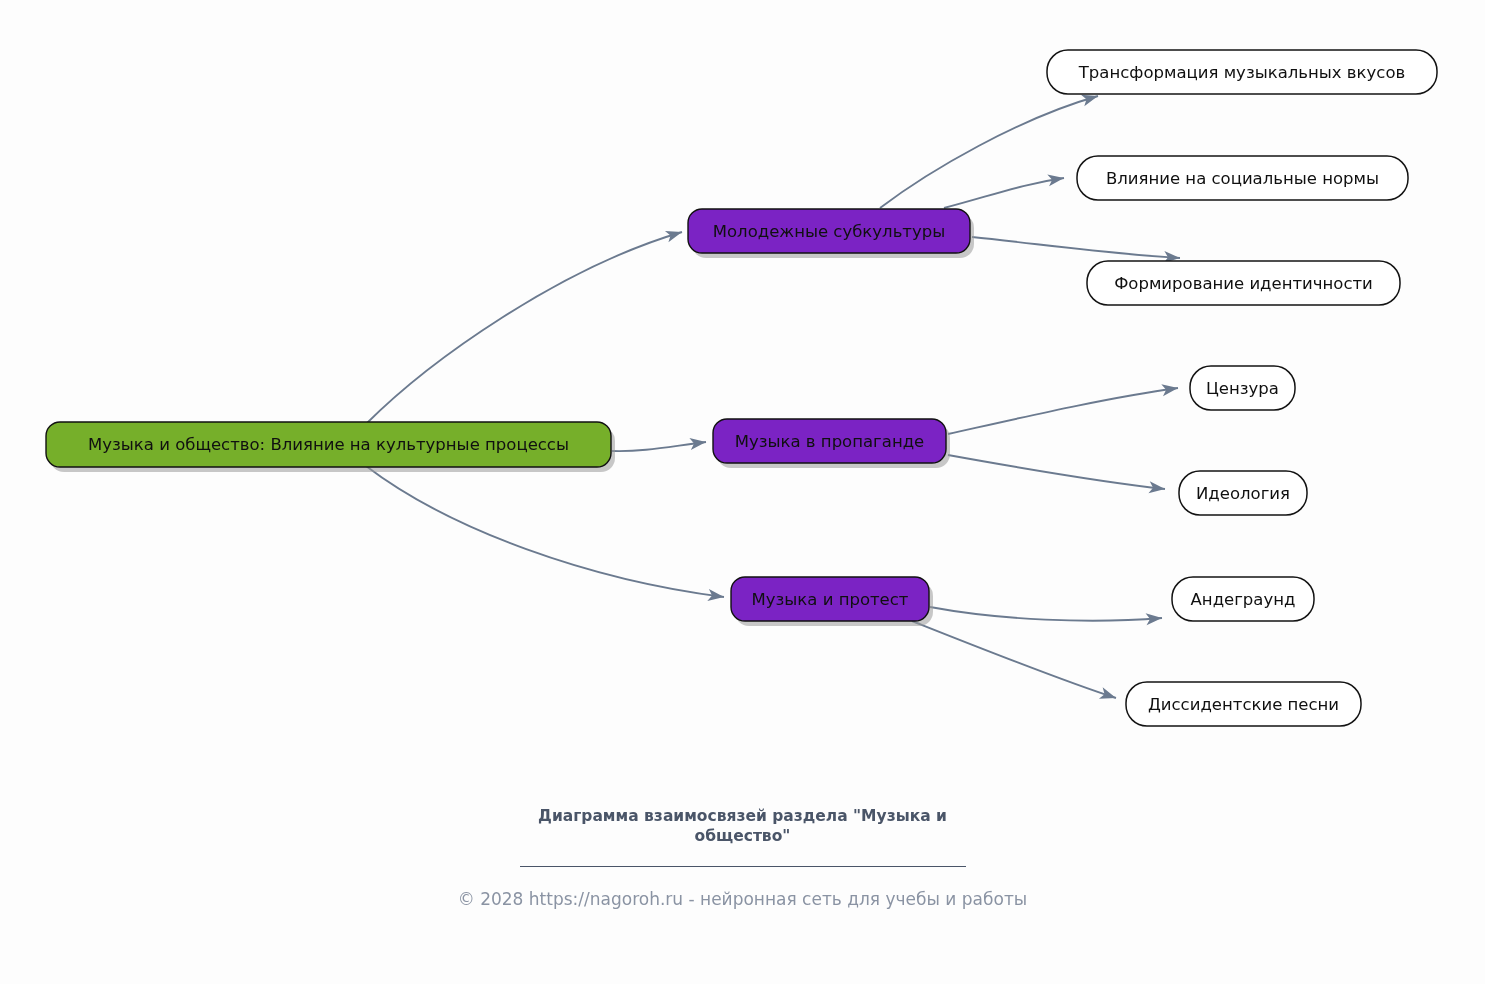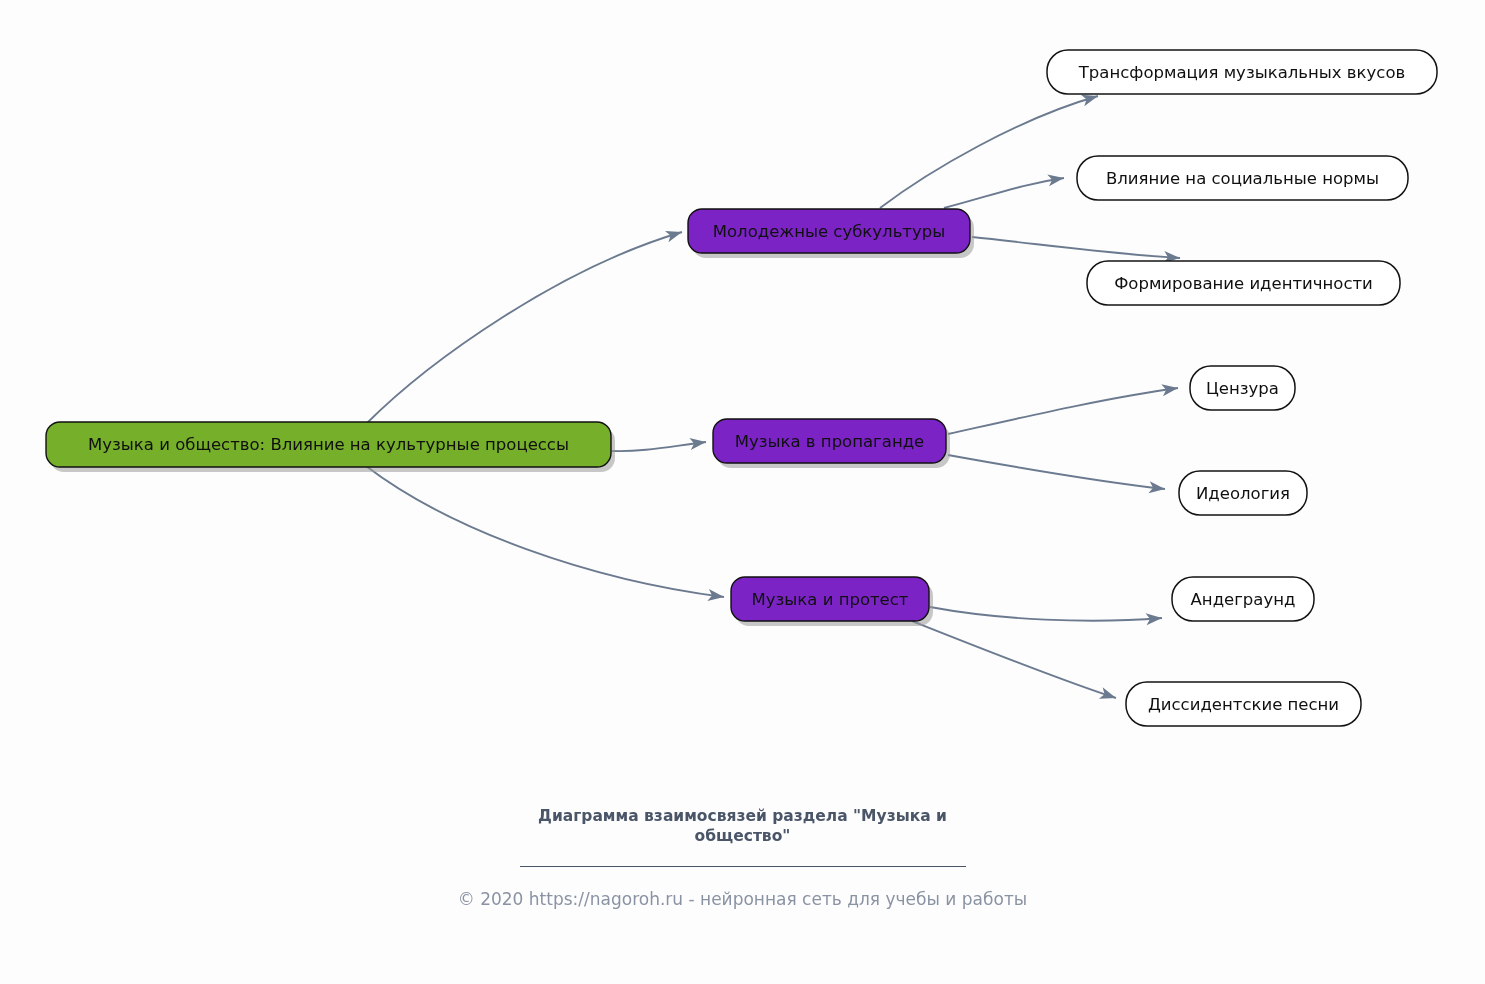--- a/index.html
+++ b/index.html
@@ -185,15 +185,15 @@
         <g>
           <rect x="1126" y="682" width="235" height="44" rx="21" ry="21" class="node-leaf-rect"></rect>
           <text x="1243.5" y="705" class="node-label" fill="#101010">Диссидентские песни</text>
         </g>
       </g>
   </svg>
 
   <div class="footer-block">
     <div class="footer-caption">Диаграмма взаимосвязей раздела "Музыка и общество"</div>
     <hr class="footer-rule">
-    <div class="footer-credit">© 2020 https://nagoroh.ru - нейронная сеть для учебы и работы</div>
+    <div class="footer-credit">© 2028 https://nagoroh.ru - нейронная сеть для учебы и работы</div>
   </div>
 </div>
 
 </body></html>

